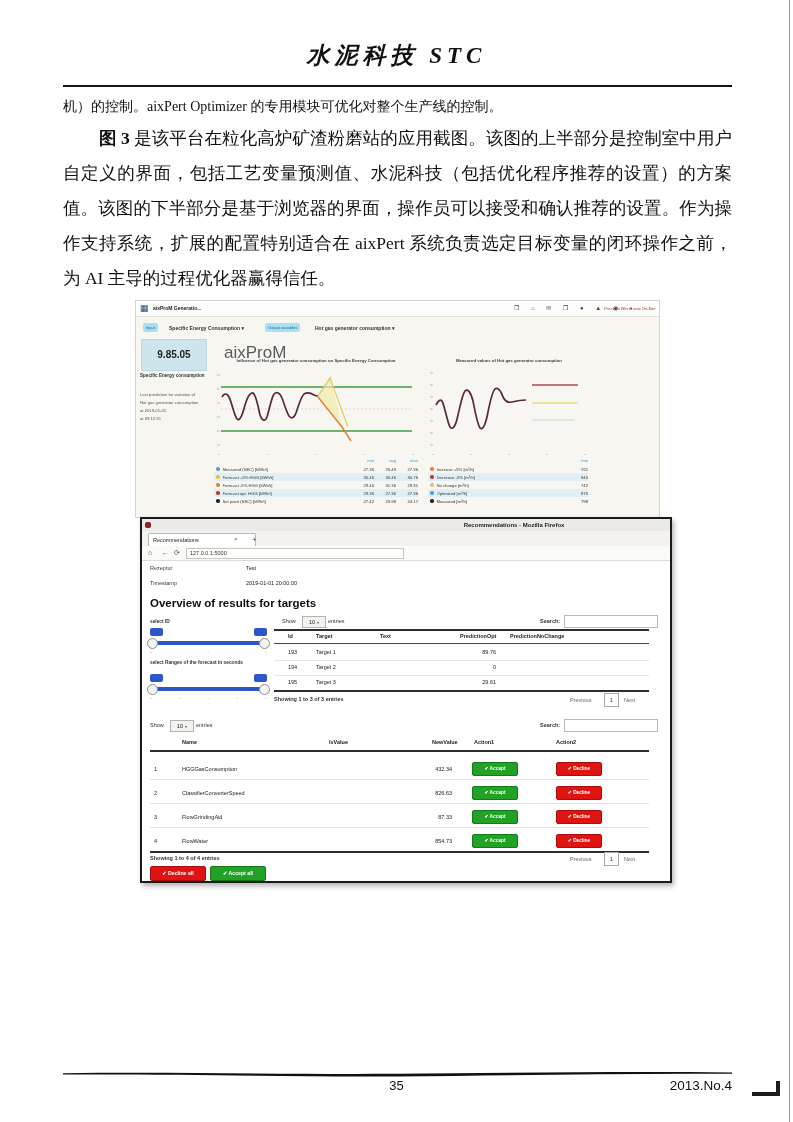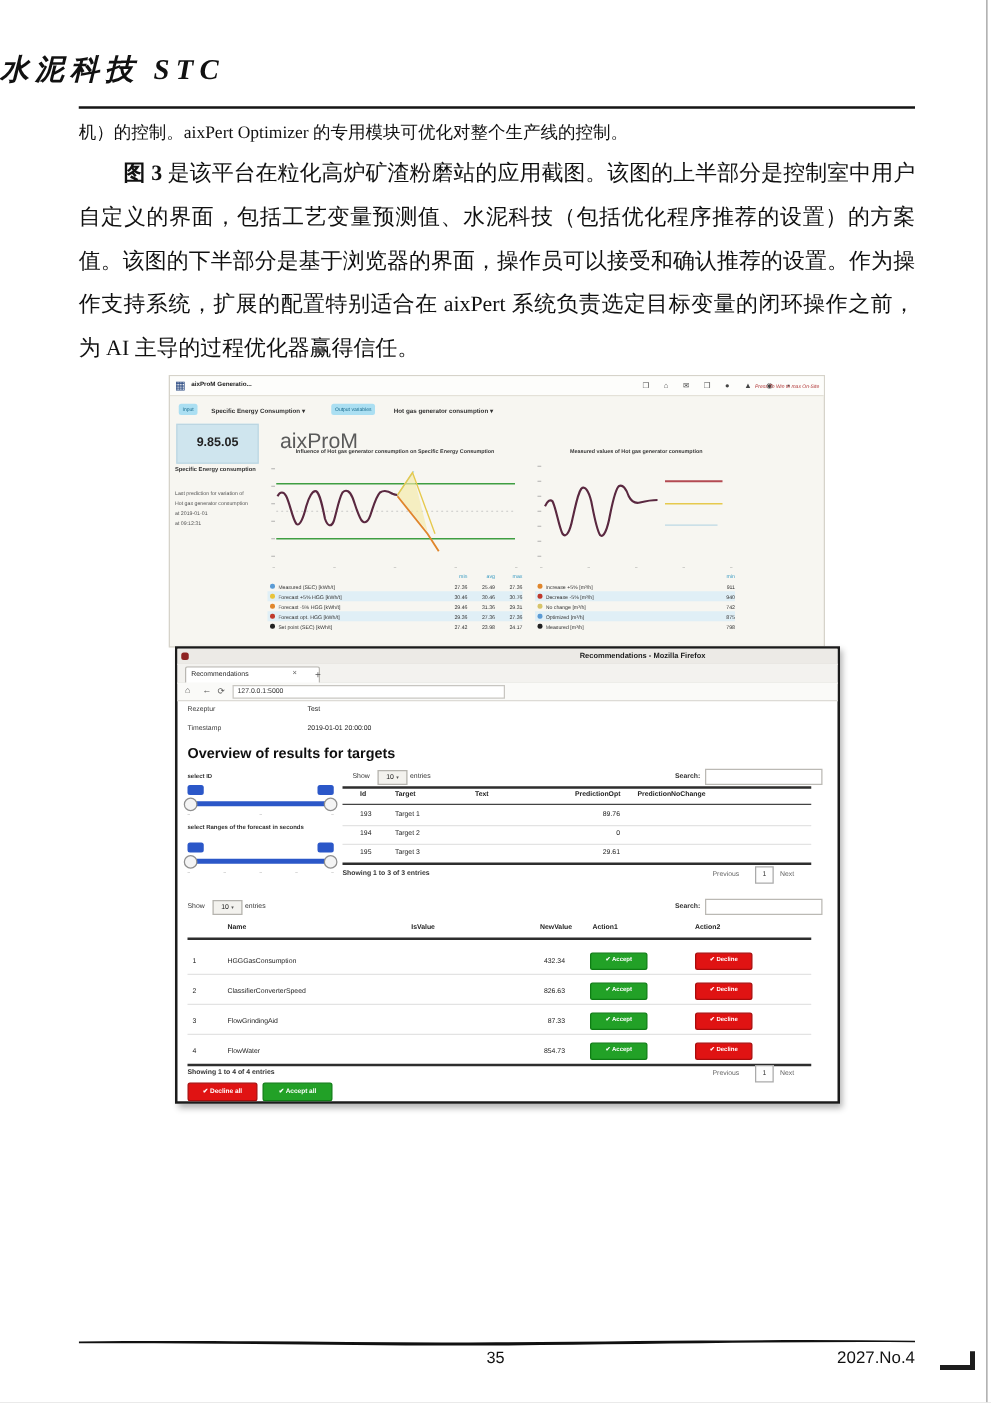--- a/index.html
+++ b/index.html
@@ -2,21 +2,21 @@
 <html><head>
 <meta charset="utf-8">
 <style>
   html,body{margin:0;padding:0;background:#d9d9d9}
   .page{position:relative;width:793px;height:1122px;margin:0 auto;background:#fff;
         font-family:"Liberation Serif",serif;color:#111;overflow:hidden}
   .abs{position:absolute}
   .b{font-weight:bold}
 
   
-  .jtitle{top:40px;left:0;width:100%;font-size:23px;font-weight:bold;
+  .jtitle{top:40px;left:0;width:100%;text-align:center;font-size:23px;font-weight:bold;
           font-style:italic;letter-spacing:5px}
   .hrule{left:63px;top:85px;width:669px;height:2px;background:#151515}
   .para1{left:63px;top:92px;width:669px;font-size:14px;line-height:30px}
   .para2{left:63px;top:121px;width:669px;font-size:17.5px;line-height:35px;
          text-align:justify;text-indent:2.05em}
   .caption{left:63px;top:889px;width:669px;text-align:center;font-size:15px;
            font-family:"DejaVu Sans Mono",monospace;color:#222}
   .footline{left:63px;top:1070px;width:669px;height:8px}
   .pageno{left:0;top:1078px;width:100%;text-align:center;font-size:13px;
           font-family:"Liberation Sans",sans-serif}
@@ -402,18 +402,18 @@
 
     <div class="abs btn btn-dec" style="left:8px;top:347px;width:54px;height:13px;line-height:13px;font-size:5.2px">✔ Decline all</div>
     <div class="abs btn btn-acc" style="left:68px;top:347px;width:54px;height:13px;line-height:13px;font-size:5.2px">✔ Accept all</div>
   </div>
 
 
   <svg class="abs footline" width="669" height="8" viewBox="0 0 669 8">
     <path d="M0,3.2 C120,1.8 220,4.6 334,3.8 C450,3.0 560,1.2 669,2.6 L669,3.8 C560,3.0 450,5.6 334,6.4 C220,7.0 120,4.0 0,4.6 Z" fill="#111"></path>
   </svg>
   <div class="abs pageno">35</div>
-  <div class="abs issue">2027.No.4</div>
+  <div class="abs issue">2013.No.4</div>
 
   <div class="abs scan-edge"></div>
   <div class="abs corner-h"></div>
   <div class="abs corner-v"></div>
 </div>
 
 </body></html>

